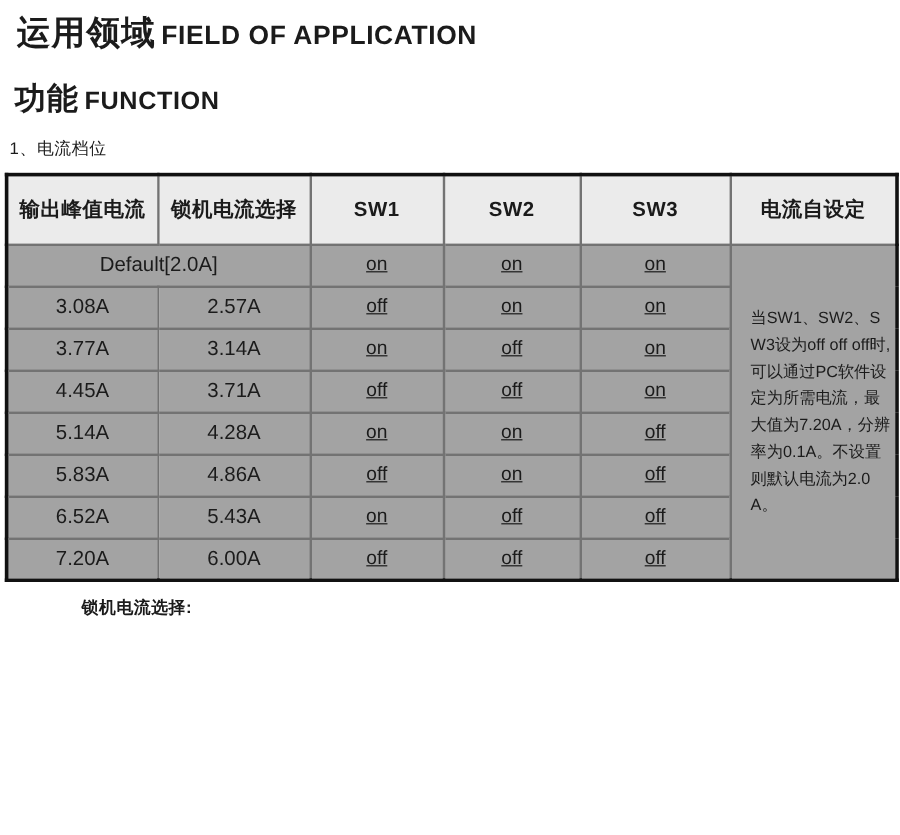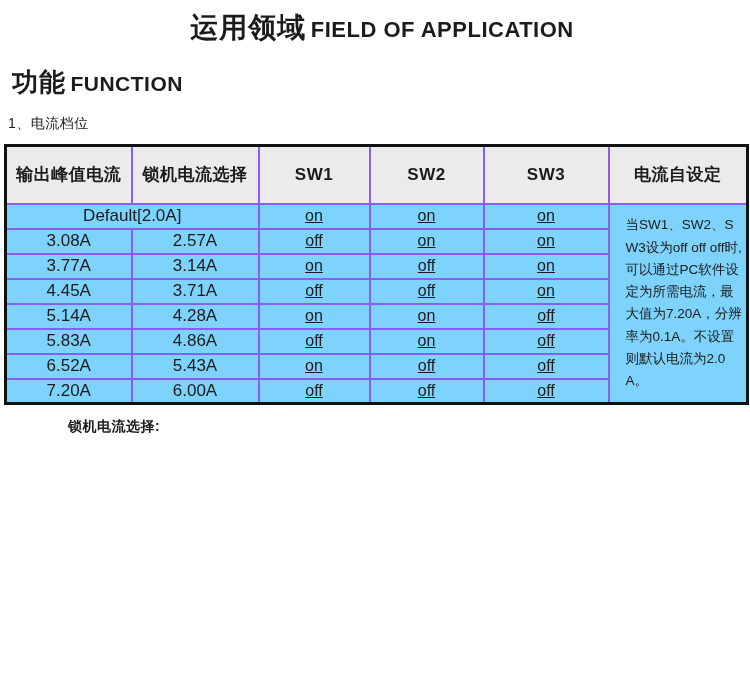--- a/index.html
+++ b/index.html
@@ -6,21 +6,21 @@
   html, body { margin: 0; padding: 0; background: #ffffff; }
   body {
     width: 750px; height: 696px; overflow: hidden;
     font-family: "Liberation Sans", "DejaVu Sans", sans-serif;
     color: #1b1b1b;
     -webkit-font-smoothing: antialiased;
   }
   .page { width: 750px; height: 696px; position: relative; }
 
   
-  .h1 { margin: 12px 0 0 14px; line-height: 1.15; white-space: nowrap; text-align: center; }
+  .h1 { margin: 12px 0 0 14px; line-height: 1.15; white-space: nowrap; }
   .h1 .zh { font-size: 28px; font-weight: bold; letter-spacing: 1px; }
   .h1 .en { font-size: 22px; font-weight: bold; letter-spacing: 0.5px; }
 
   .h2 { margin: 24px 17px 0 12px; line-height: 1.15; white-space: nowrap; }
   .h2 .zh { font-size: 26px; font-weight: bold; letter-spacing: 1px; }
   .h2 .en { font-size: 21px; font-weight: bold; letter-spacing: 0.5px; }
 
   
   .para {
     margin: 17px 6px 0 6px;
@@ -38,36 +38,36 @@
 
   
   table.current-table {
     border-collapse: collapse;
     table-layout: fixed;
     margin: 11px 0 0 4px;
     width: 742px;
     border: 3px solid #111;
   }
   .current-table th, .current-table td {
-    border: 2px solid #8b5cf6;
+    border: 2px solid #737373;
     text-align: center;
     vertical-align: middle;
     padding: 0;
     overflow: hidden;
   }
   .current-table th {
     background: #ebebeb;
     height: 58px;
     font-size: 17px;
     font-weight: bold;
     letter-spacing: 0.5px;
   }
   .current-table td {
-    background: #7dd3fc;
-    height: 25px;
+    background: #a3a3a3;
+    height: 35px;
     font-size: 17px;
     font-weight: normal;
   }
   .current-table td.sw { font-size: 16px; text-decoration: underline; }
   .current-table td.note-cell {
     text-align: left;
     vertical-align: middle;
     font-size: 13.5px;
     line-height: 1.65;
     padding: 4px 3px 4px 16px;

